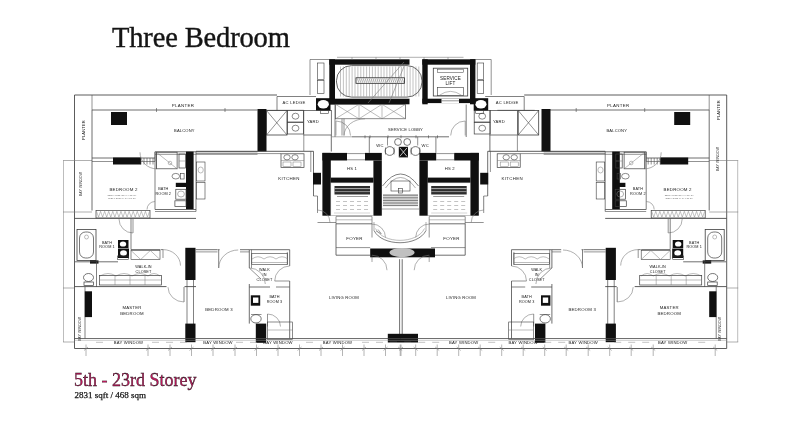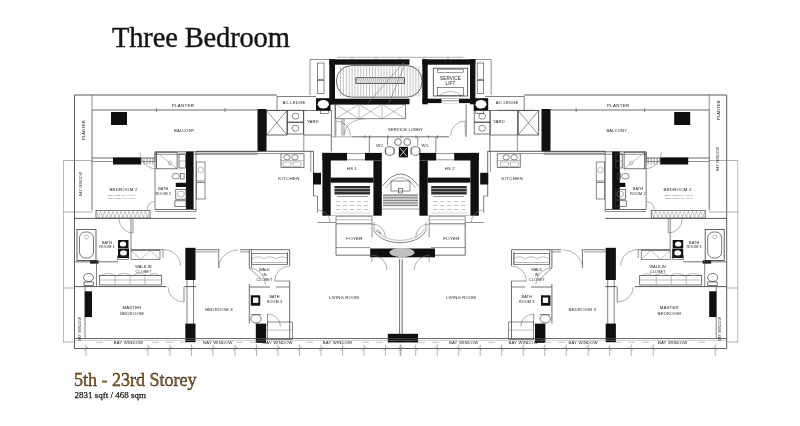--- a/index.html
+++ b/index.html
@@ -1,17 +1,17 @@
 <!DOCTYPE html>
 <html><head><meta charset="utf-8"><title>Three Bedroom</title><style>
 html,body{margin:0;padding:0;background:#fff;}
 *{box-sizing:border-box;} .wrap{width:800px;height:426px;position:relative;background:#fff;overflow:hidden;}
 svg text{font-family:"Liberation Sans",sans-serif;}
 .t1{font-family:"Liberation Serif",serif;position:absolute;left:70px;top:21.5px;font-size:28.5px;color:#151515;letter-spacing:-0.15px;margin-left:42px;-webkit-text-stroke:0.4px #151515;}
-.t2{font-family:"Liberation Serif",serif;position:absolute;left:74px;top:369.5px;font-size:18px;color:#a16207;-webkit-text-stroke:0.35px #151515;}
+.t2{font-family:"Liberation Serif",serif;position:absolute;left:74px;top:369.5px;font-size:18px;color:#be185d;-webkit-text-stroke:0.35px #151515;}
 .t3{font-family:"Liberation Serif",serif;position:absolute;left:74.5px;top:389.5px;font-size:9px;color:#151515;-webkit-text-stroke:0.25px #151515;}
 </style></head><body>
 <div class="wrap">
 
 <div class="t1">Three Bedroom</div>
 
 <div class="t2">5th - 23rd Storey</div>
 
 <div class="t3">2831 sqft / 468 sqm</div>
 <svg width="800" height="426" viewBox="0 0 800 426">

